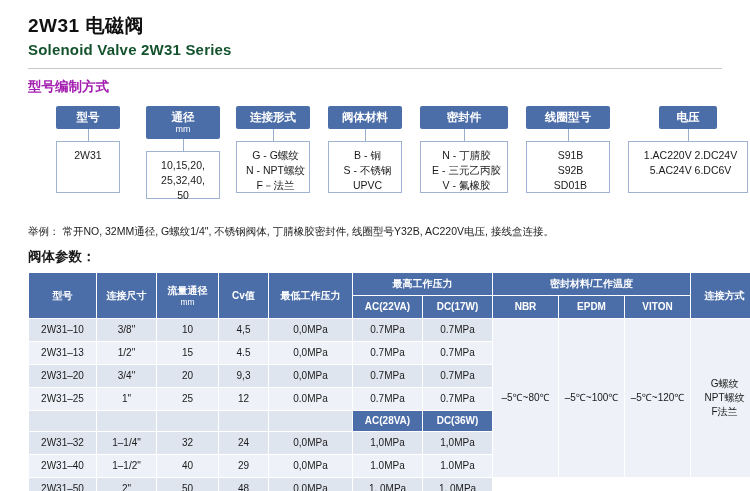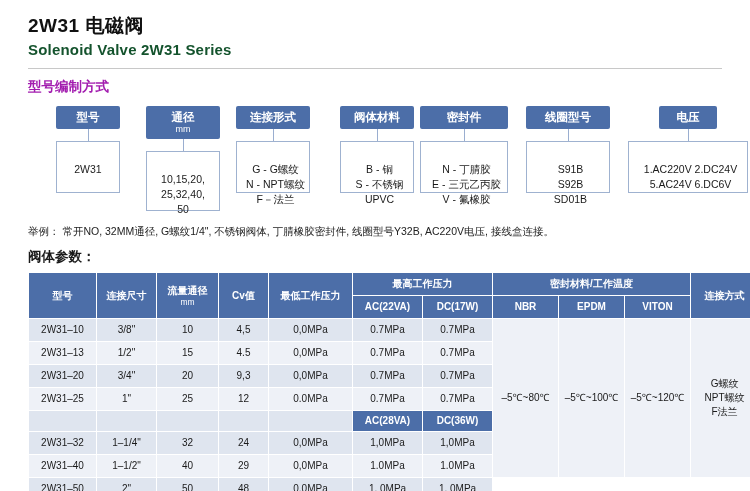--- a/index.html
+++ b/index.html
@@ -79,21 +79,21 @@
     height: 12px;
     background: #9aaed0;
     margin: 0 auto;
   }
   .flow-body {
     border: 1px solid #9fb2d0;
     background: #ffffff;
     font-size: 10.5px;
     line-height: 15px;
     color: #1a1a1a;
-    padding: 20px 4px;
+    padding: 6px 4px;
     box-sizing: border-box;
     text-align: center;
   }
   .flow-body .ln { display: block; white-space: nowrap; }
   .flow-body.left-al { text-align: center; padding-left: 9px; }
   .note {
     font-size: 10.5px;
     color: #222;
     margin-top: 6px;
     line-height: 15px;
@@ -180,40 +180,40 @@
         <span class="ln">2W31</span>
       </div>
     </div>
 
     <div class="flow-col" style="left:118px; width:74px;">
       <div class="flow-head">
         <span>通径</span>
         <span class="sub">mm</span>
       </div>
       <div class="connector"></div>
-      <div class="flow-body" style="height:60px;">
+      <div class="flow-body" style="height:48px;">
         <span class="ln">10,15,20,</span>
         <span class="ln">25,32,40,</span>
         <span class="ln">50</span>
       </div>
     </div>
 
     <div class="flow-col" style="left:208px; width:74px;">
       <div class="flow-head">
         <span>连接形式</span>
       </div>
       <div class="connector"></div>
       <div class="flow-body left-al" style="height:52px;">
         <span class="ln">G - G螺纹</span>
         <span class="ln">N - NPT螺纹</span>
         <span class="ln">F－法兰</span>
       </div>
     </div>
 
-    <div class="flow-col" style="left:312px; width:74px;">
+    <div class="flow-col" style="left:300px; width:74px;">
       <div class="flow-head">
         <span>阀体材料</span>
       </div>
       <div class="connector"></div>
       <div class="flow-body left-al" style="height:52px;">
         <span class="ln">B - 铜</span>
         <span class="ln">S - 不锈钢</span>
         <span class="ln">UPVC</span>
       </div>
     </div>

